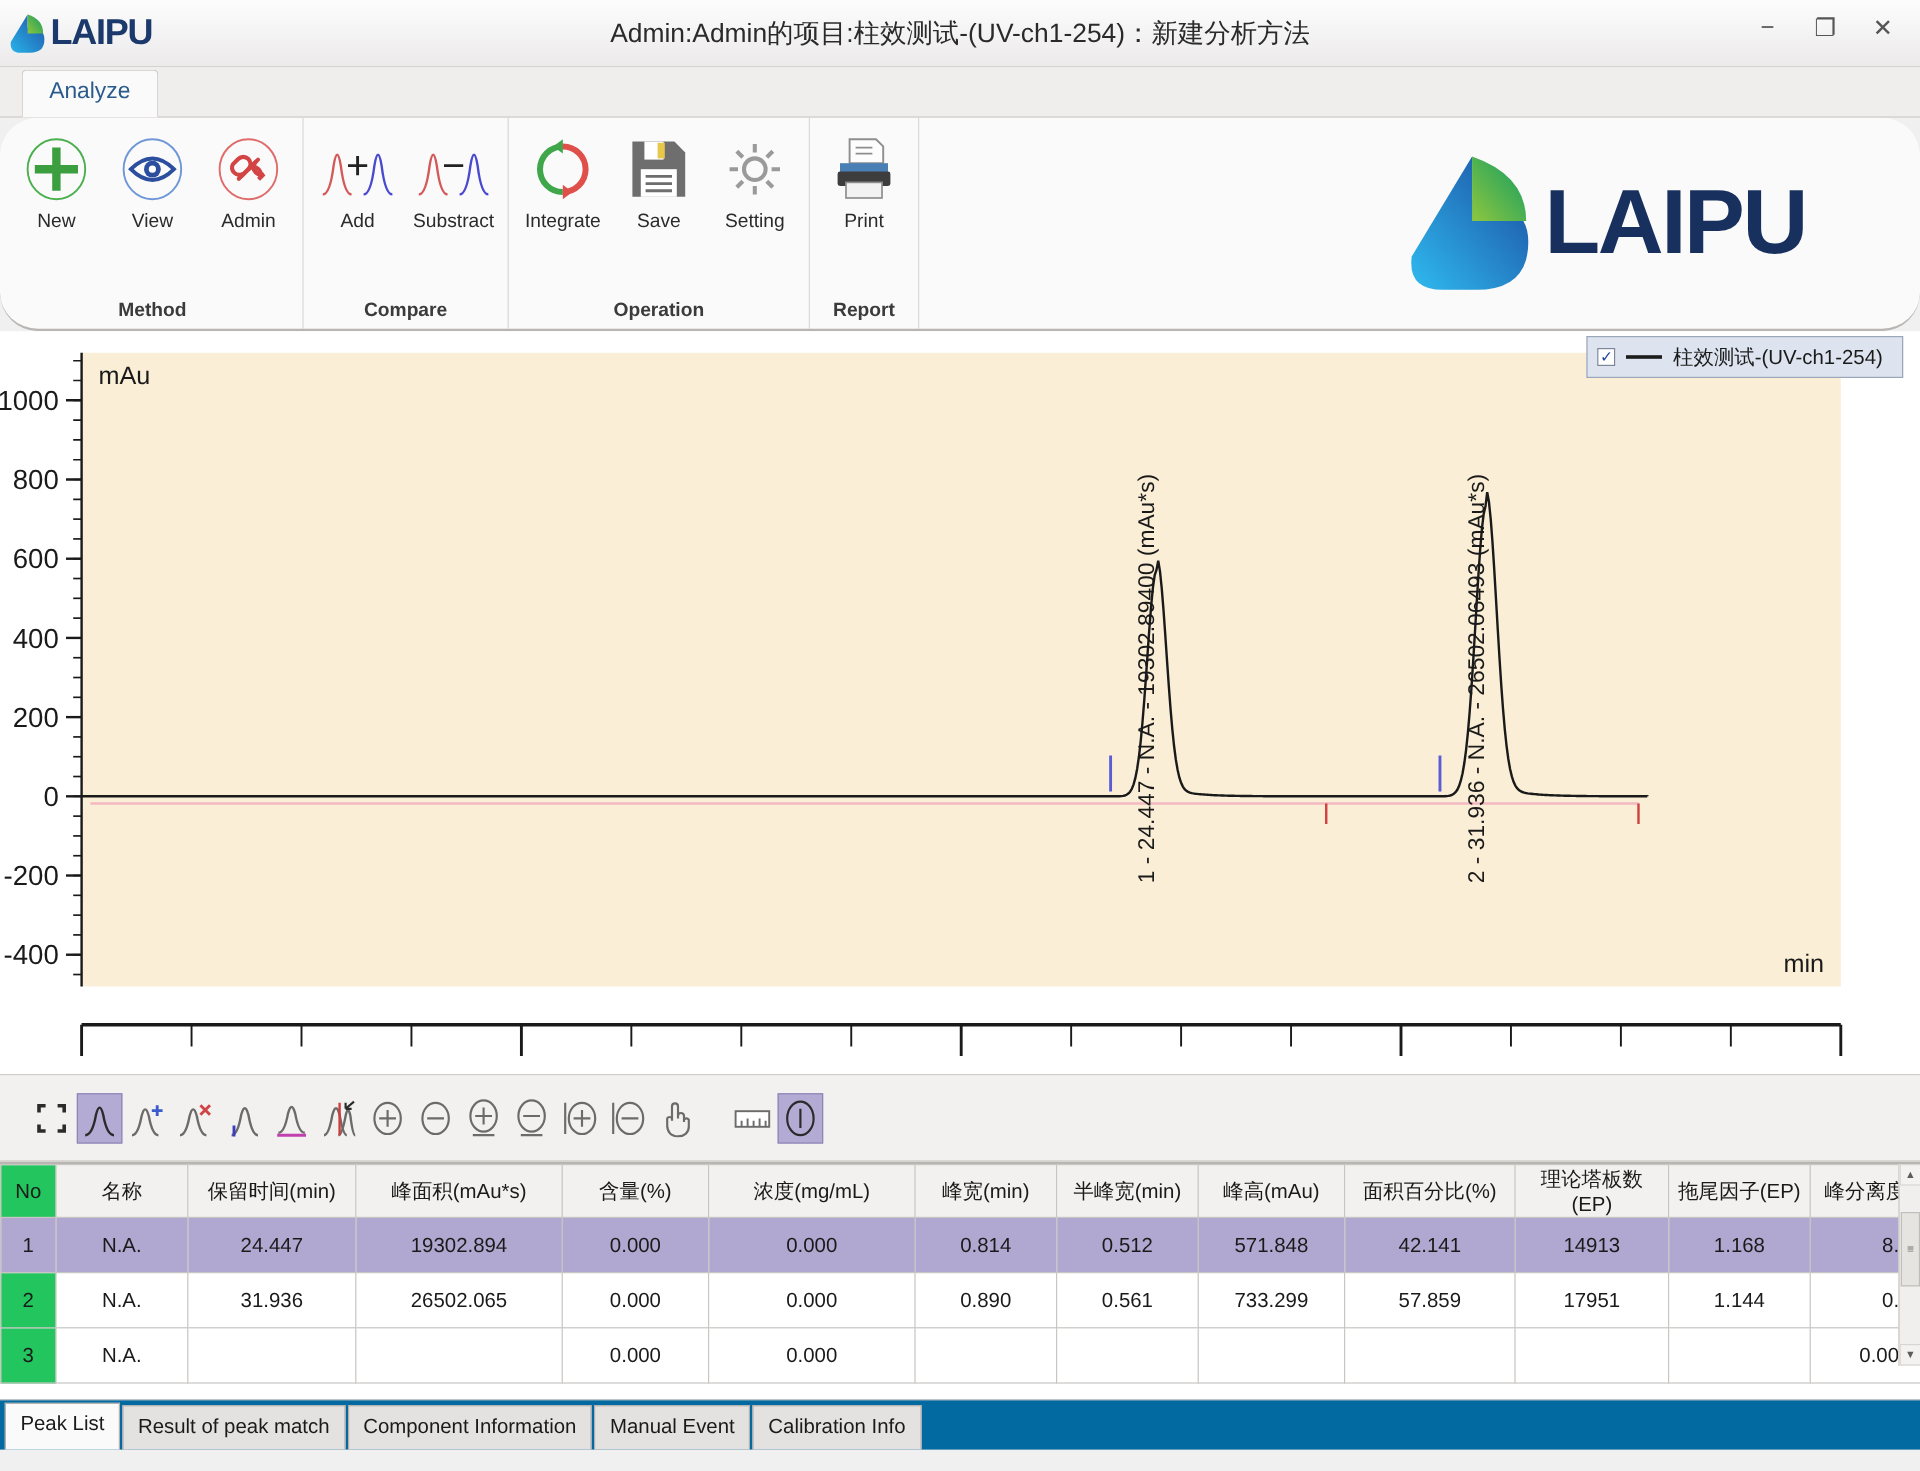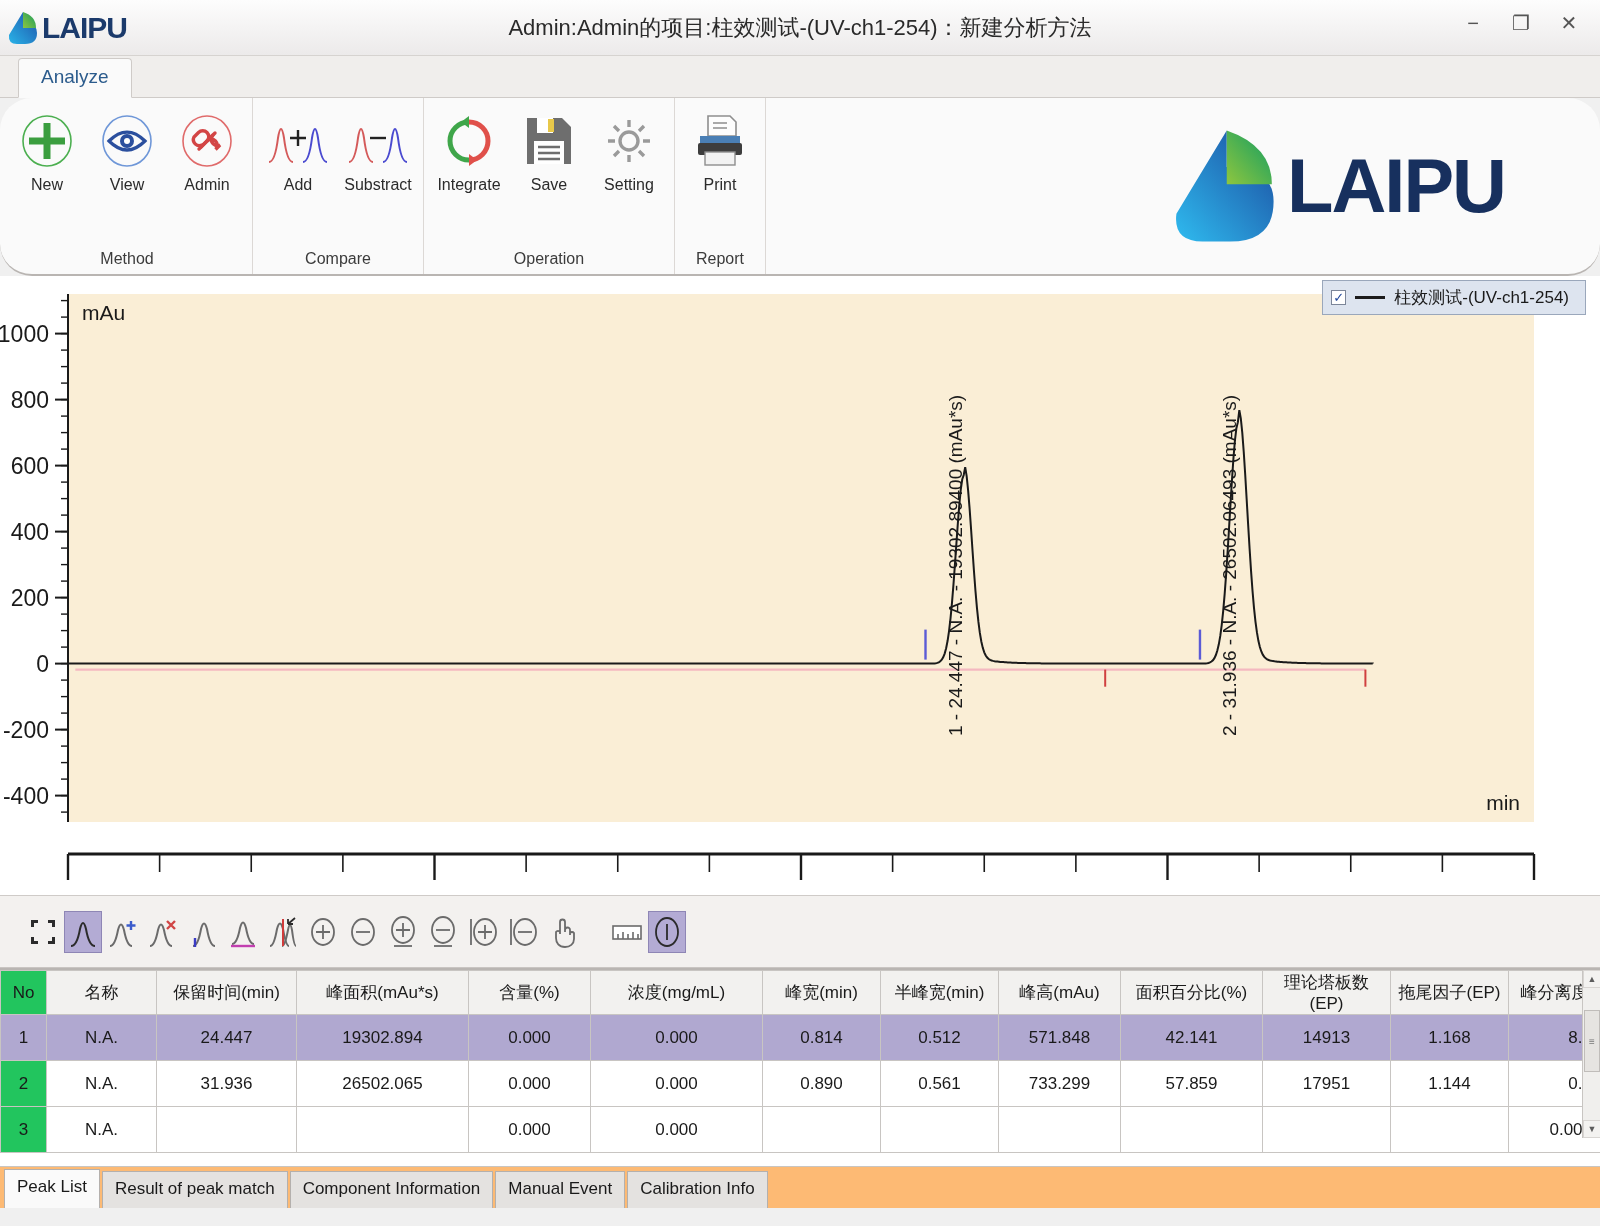--- a/index.html
+++ b/index.html
@@ -99,20 +99,21 @@
     position: relative;
   }
   .rgroup-items {
     display: flex; gap: 2px; flex: 1; align-items: flex-start;
   }
   .rgroup-label {
     text-align: center;
     font-size: 16px;
     color: #3b3b3b;
     padding: 2px 0 6px 0;
+    font-weight: bold;
   }
   .ritem {
     width: 78px;
     display: flex; flex-direction: column;
     align-items: center;
     padding-top: 8px;
     cursor: default;
   }
   .ritem-icon {
     height: 58px; width: 66px;
@@ -248,21 +249,21 @@
     display: flex; align-items: center; justify-content: center;
     font-size: 10px; color: #7a7a7a;
   }
   .vs-bottom {
     position: absolute; bottom: 0; left: 0;
   }
 
   
   .bottomtabs {
     flex: 0 0 42px;
-    background: #fdba74;
+    background: #0369a1;
     display: flex; align-items: flex-end;
     padding-left: 4px;
     border-top: 1px solid #c8c5c2;
   }
   .btab {
     font-size: 17px;
     color: #1a1a1a;
     padding: 7px 12px 9px 12px;
     border: 1px solid #b4b0ad;
     border-bottom: none;

